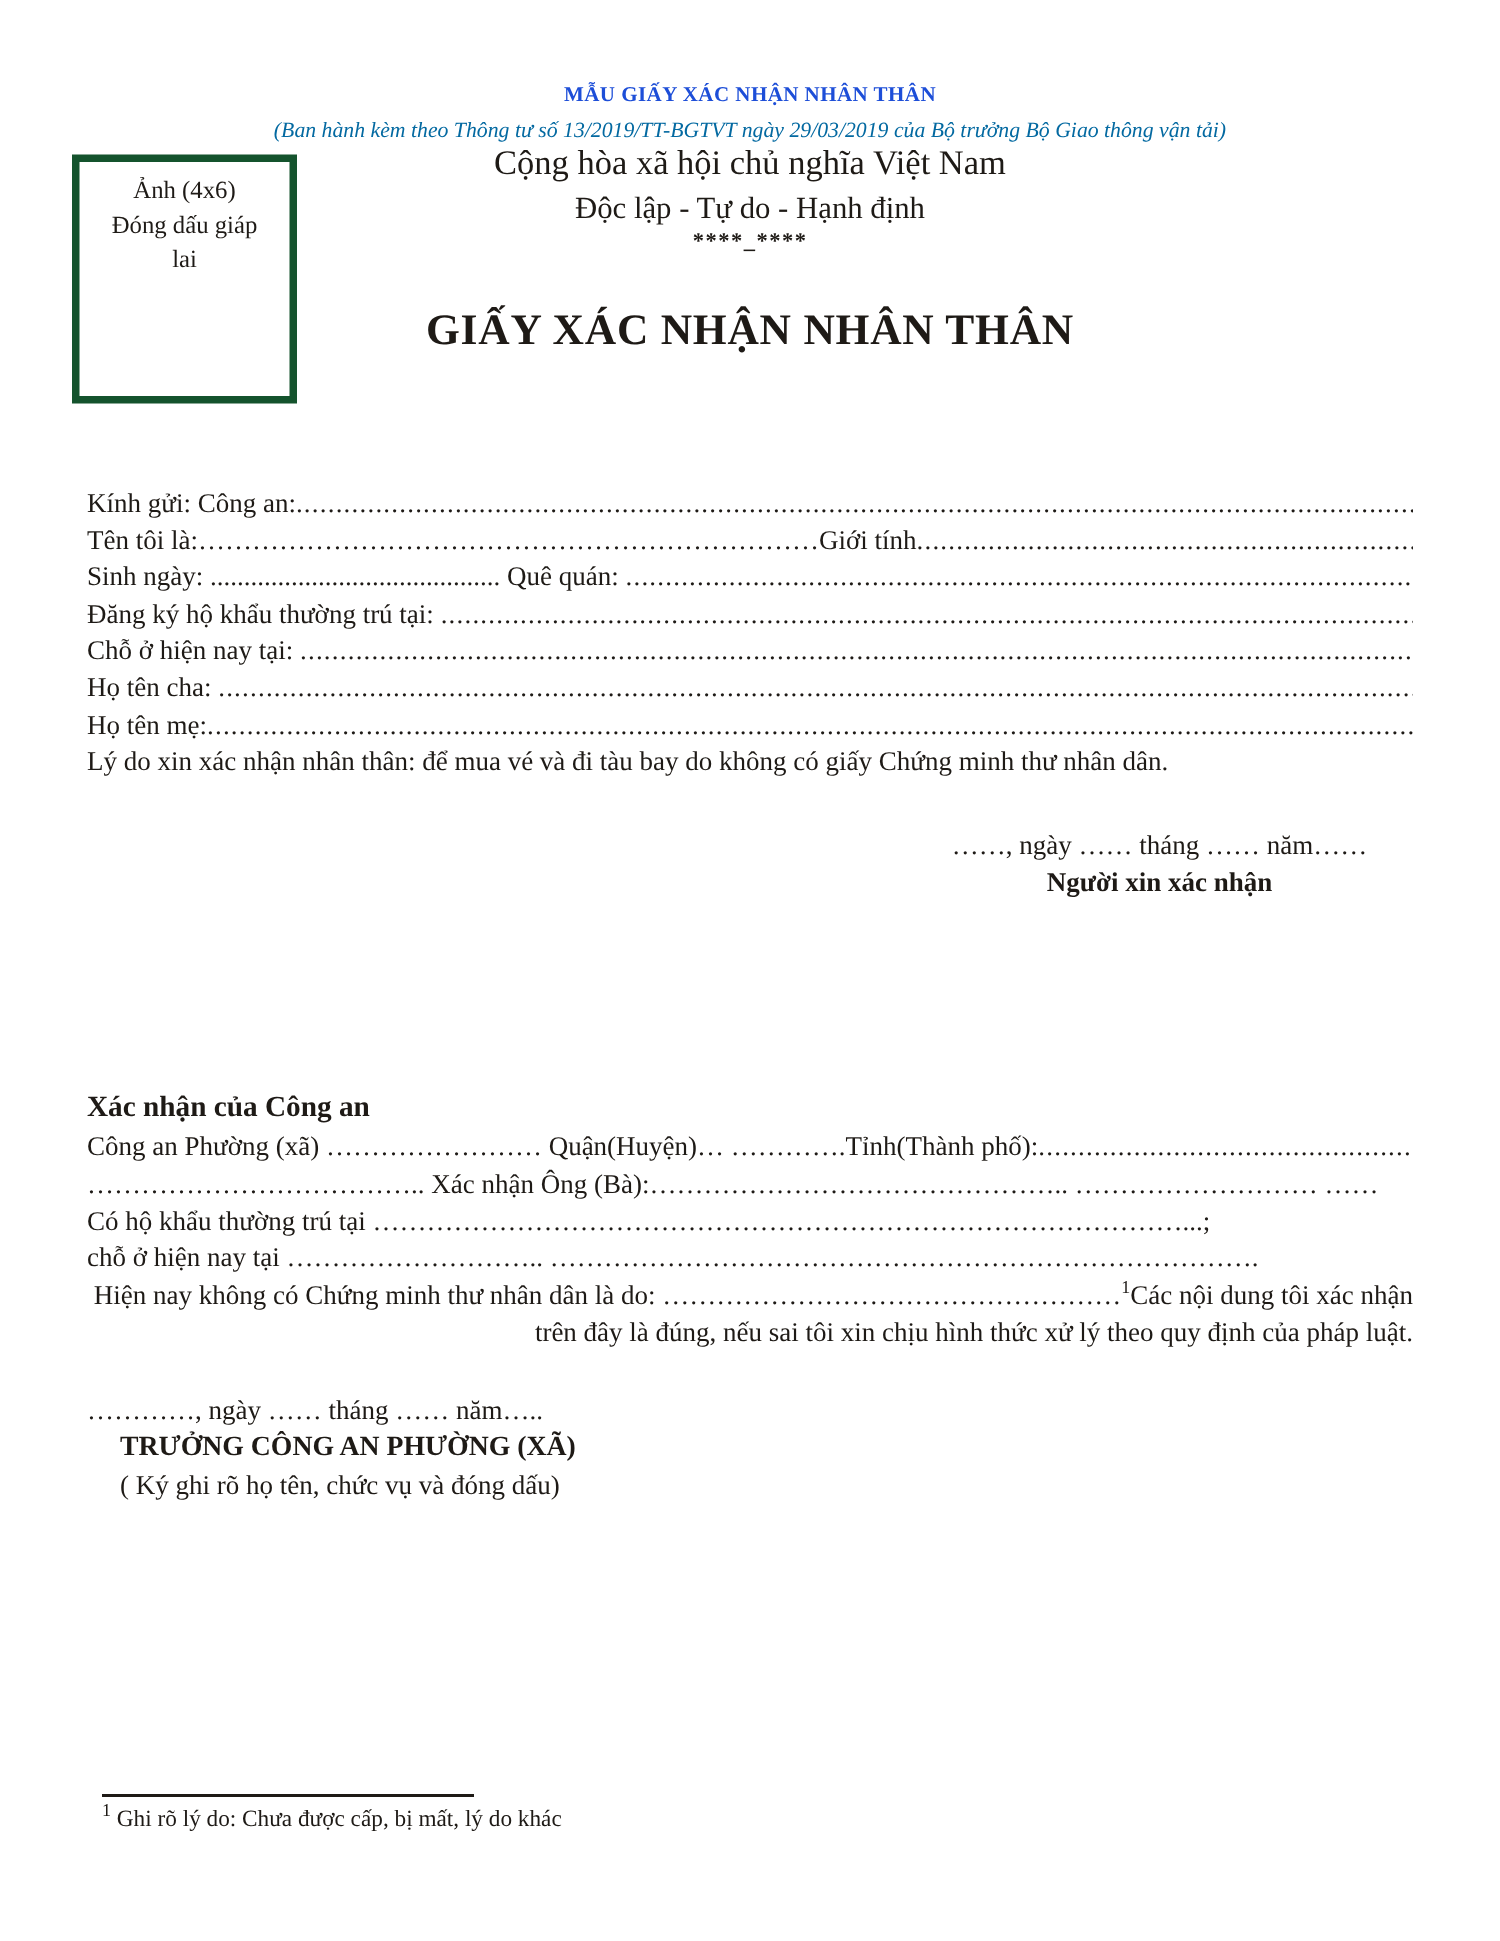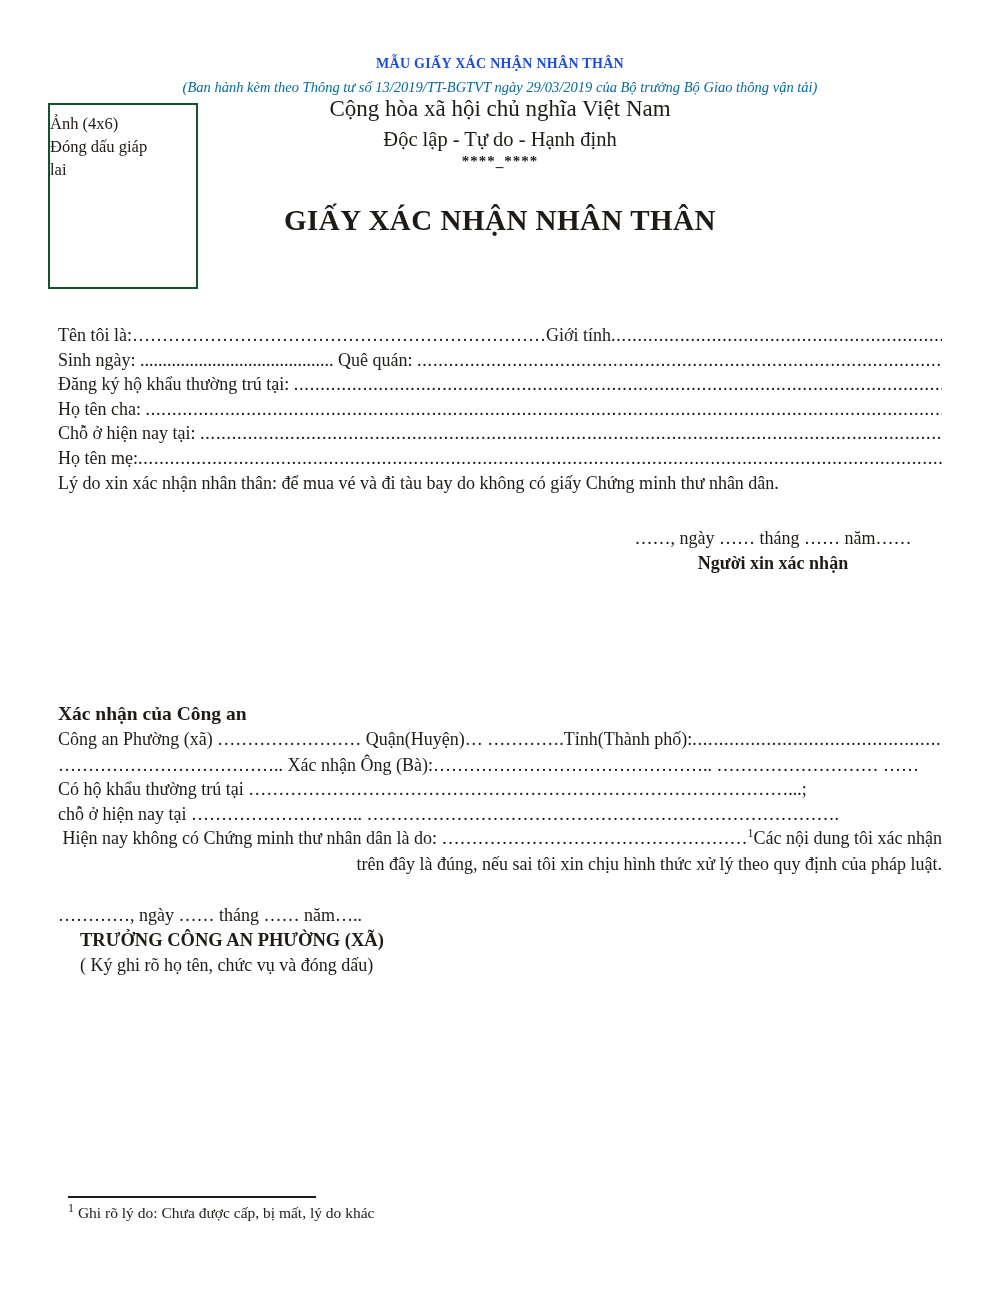--- a/index.html
+++ b/index.html
@@ -30,23 +30,24 @@
     text-align: center;
     font-style: italic;
     font-size: 14.5px;
     color: #0369a1;
   }
 
   
   .photo-box {
     position: absolute;
     left: 48px; top: 103px;
-    width: 150px; height: 186px;
-    border: 2px solid #14532d;
+    width: 150px; height: 166px;
+    border: 5px solid #14532d;
     box-sizing: border-box;
+    text-align: center;
     font-size: 16.5px;
     line-height: 23px;
     padding-top: 7px;
   }
 
   
   .national-header { text-align: center; }
   .country { font-weight: normal; font-size: 23px; }
   .motto   { margin-top: 6px; font-size: 20.5px; }
   .separator { margin-top: 2px; font-weight: bold; font-size: 15px; letter-spacing: 1px; }
@@ -134,20 +135,24 @@
     <div class="national-header">
       <div class="country">Cộng hòa xã hội chủ nghĩa Việt Nam</div>
       <div class="motto">Độc lập - Tự do - Hạnh định</div>
       <div class="separator">****_****</div>
     </div>
 
     <h1 class="doc-title">GIẤY XÁC NHẬN NHÂN THÂN</h1>
 
     <div class="form-body">
 
+      <div class="form-row">
+        <span class="label">Kính gửi: Công an:</span>
+        <span class="fill"></span>
+      </div>
 
       <div class="form-row">
         <span class="label">Tên tôi là:</span>
         <span class="seg">……………………………………………………………</span>
         <span class="seg">Giới tính</span>
         <span class="fill"></span>
       </div>
 
       <div class="form-row">
         <span class="label">Sinh ngày: </span>
@@ -155,26 +160,26 @@
         <span class="seg">Quê quán: </span>
         <span class="fill"></span>
       </div>
 
       <div class="form-row">
         <span class="label">Đăng ký hộ khẩu thường trú tại: </span>
         <span class="fill"></span>
       </div>
 
       <div class="form-row">
+        <span class="label">Chỗ ở hiện nay tại: </span>
+        <span class="fill"></span>
+      </div>
+
+      <div class="form-row">
         <span class="label">Họ tên cha: </span>
-        <span class="fill"></span>
-      </div>
-
-      <div class="form-row">
-        <span class="label">Chỗ ở hiện nay tại: </span>
         <span class="fill"></span>
       </div>
 
       <div class="form-row">
         <span class="label">Họ tên mẹ:</span>
         <span class="fill"></span>
       </div>
 
       <div class="plain-row">Lý do xin xác nhận nhân thân: để mua vé và đi tàu bay do không có giấy Chứng minh thư nhân dân.</div>
 

